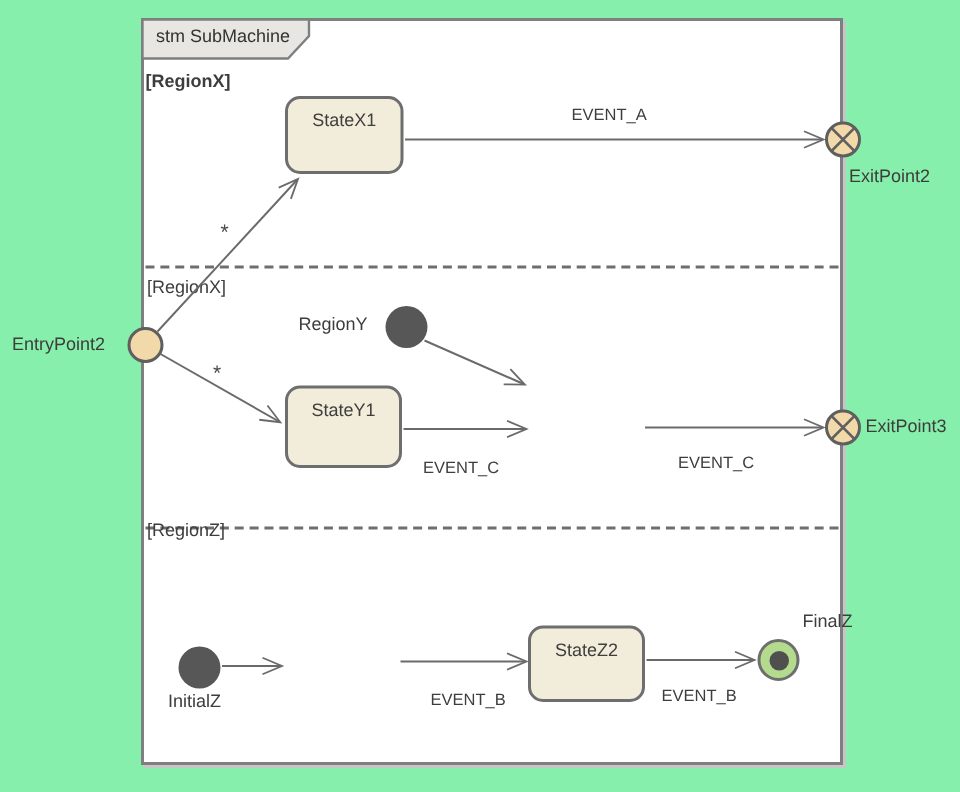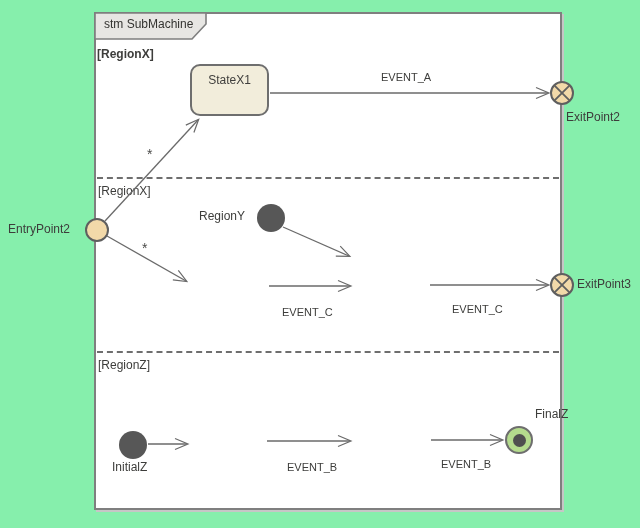--- a/index.html
+++ b/index.html
@@ -71,21 +71,21 @@
   <svg class="tab-svg" width="118" height="29">
     <polygon points="1,1 112,1 112,12 98,27 1,27" fill="#e7e6e3" stroke="#7f7f7f" stroke-width="1.6"></polygon>
   </svg>
   <div class="tab-title">stm SubMachine</div>
 
   <div class="region-divider divider-y"></div>
   <div class="region-divider divider-z"></div>
 
   <div class="region-label" style="left:97px; top:47px;font-weight:bold;">[RegionX]</div>
   <div class="region-label" style="left:98px; top:184px;">[RegionX]</div>
-  <div class="region-label" style="left:98px; top:358px;">[RegionZ]</div>
+  <div class="region-label" style="left:98px; top:346px;">[RegionZ]</div>
 
   <svg class="edges" width="640" height="528">
     <defs>
       <marker id="arrow" viewBox="-16 -8 18 16" refX="-1" refY="0" markerWidth="18" markerHeight="16" markerUnits="userSpaceOnUse" orient="auto">
         <path d="M-13,-5.5 L0,0 L-13,5.5" fill="none" stroke="#6a6a6a" stroke-width="1.2"></path>
       </marker>
     </defs>
     <g stroke="#6a6a6a" stroke-width="1.3" fill="none">
       <path d="M105,221 L198,120" marker-end="url(#arrow)"></path>
       <path d="M107,236 L186,281" marker-end="url(#arrow)"></path>
@@ -94,20 +94,26 @@
       <path d="M269,286 L350,286" marker-end="url(#arrow)"></path>
       <path d="M430,285 L548,285" marker-end="url(#arrow)"></path>
       <path d="M148,444 L187,444" marker-end="url(#arrow)"></path>
       <path d="M267,441 L350,441" marker-end="url(#arrow)"></path>
       <path d="M431,440 L502,440" marker-end="url(#arrow)"></path>
     </g>
   </svg>
 
   <div class="state" style="left:190px; top:64px;  width:79px; height:52px;">
     <span>StateX1</span>
+  </div>
+  <div class="state" style="left:190px; top:257px; width:78px; height:55px;">
+    <span>StateY1</span>
+  </div>
+  <div class="state" style="left:352px; top:417px; width:78px; height:51px;">
+    <span>StateZ2</span>
   </div>
 
   <div class="entry-node"></div>
 
   <svg class="exit-node exit-2" viewBox="0 0 26 26">
     <circle cx="13" cy="13" r="11" fill="#f2d9a9" stroke="#5f5f5f" stroke-width="2"></circle>
     <path d="M5.6,5.6 L20.4,20.4 M20.4,5.6 L5.6,20.4" stroke="#5f5f5f" stroke-width="1.8"></path>
   </svg>
 
   <svg class="exit-node exit-3" viewBox="0 0 26 26">

